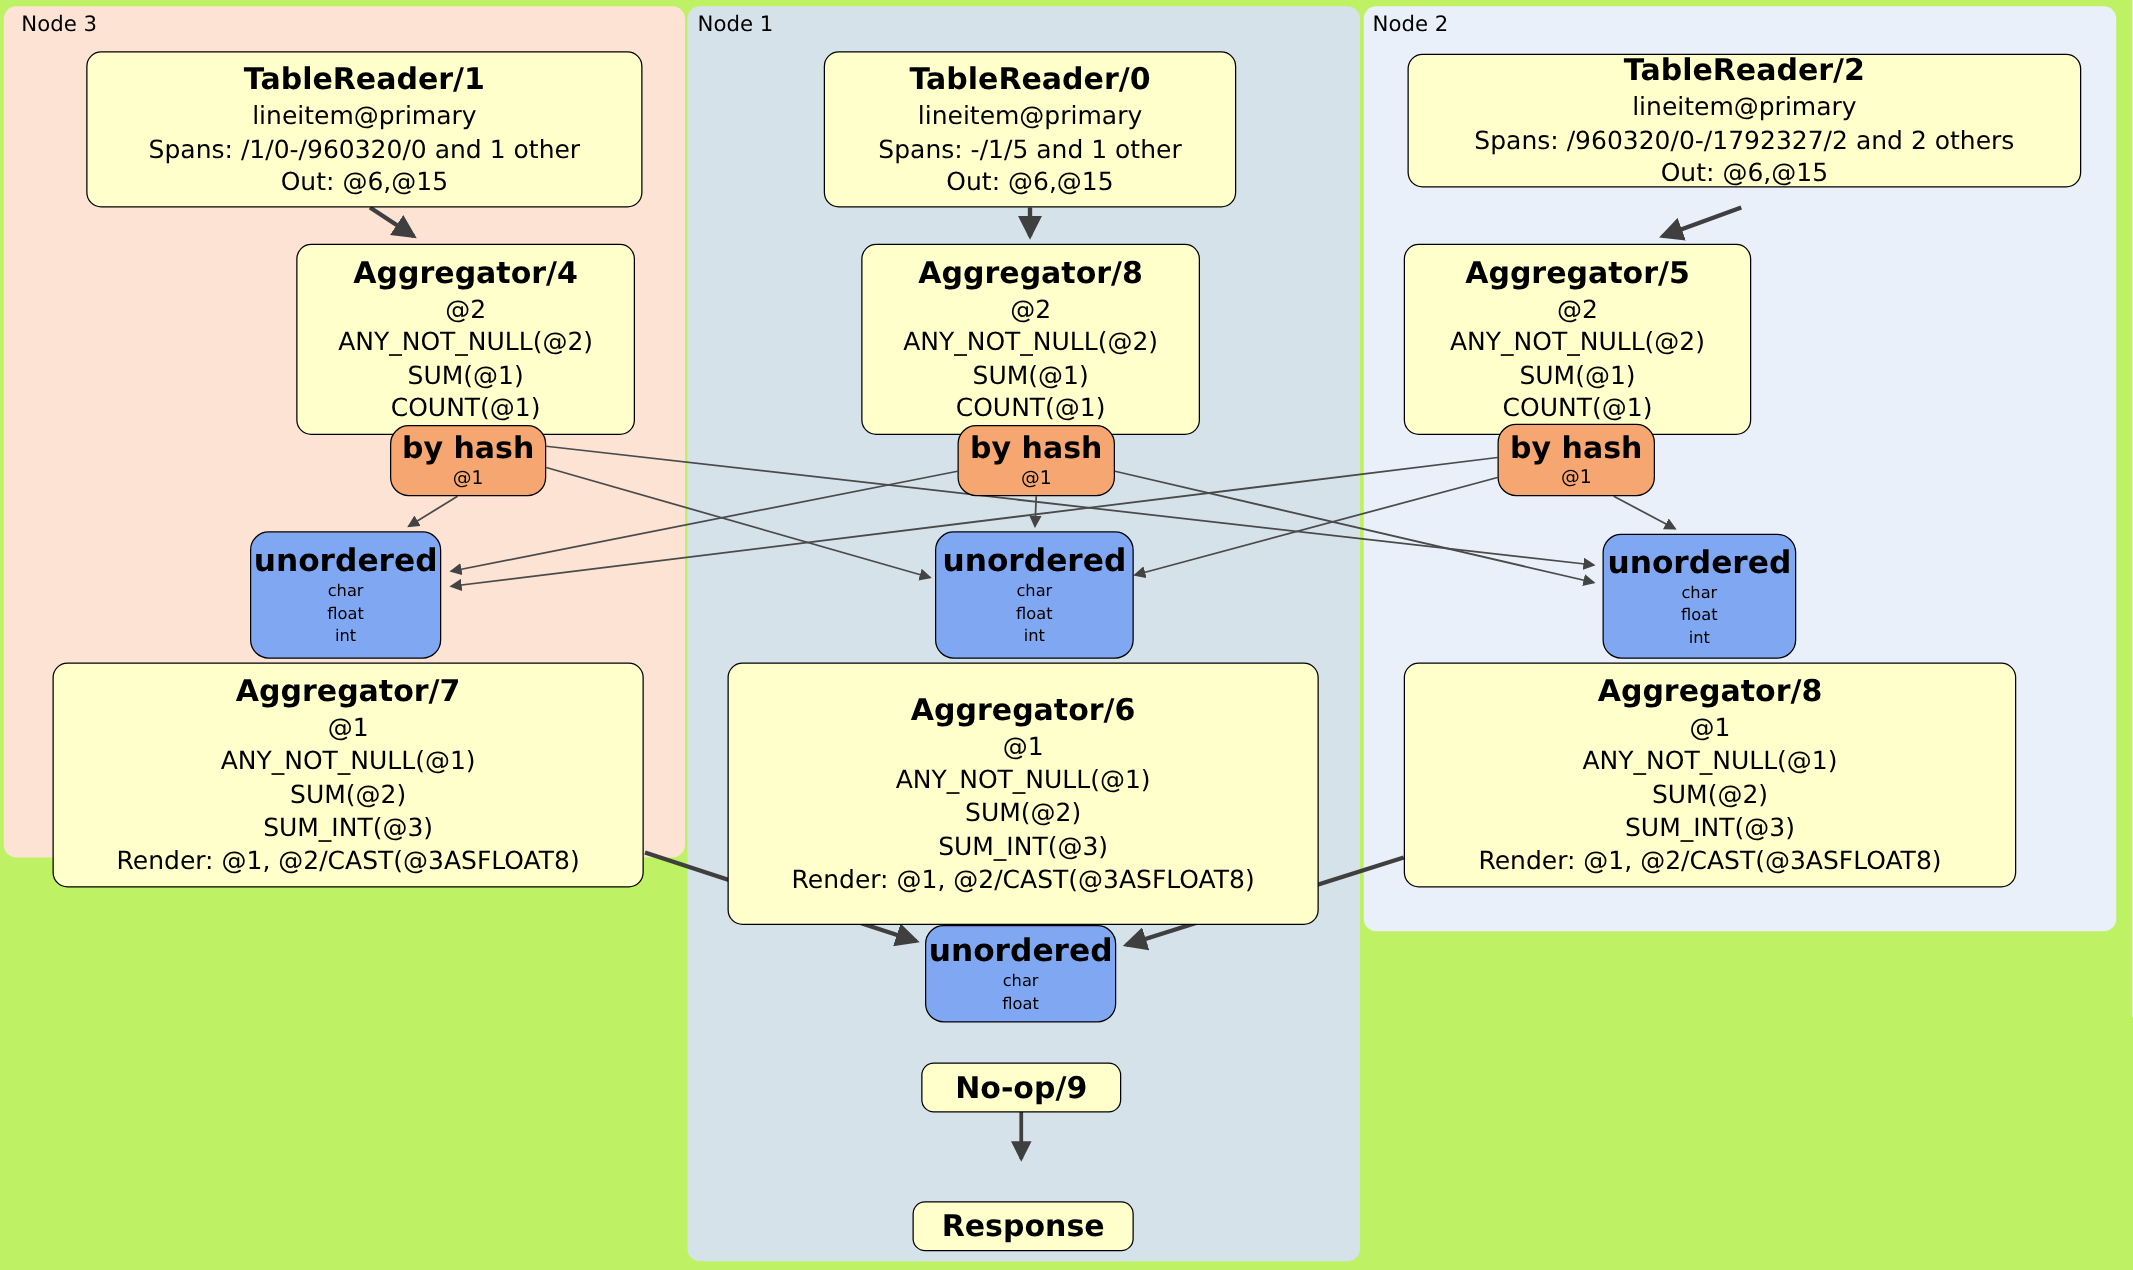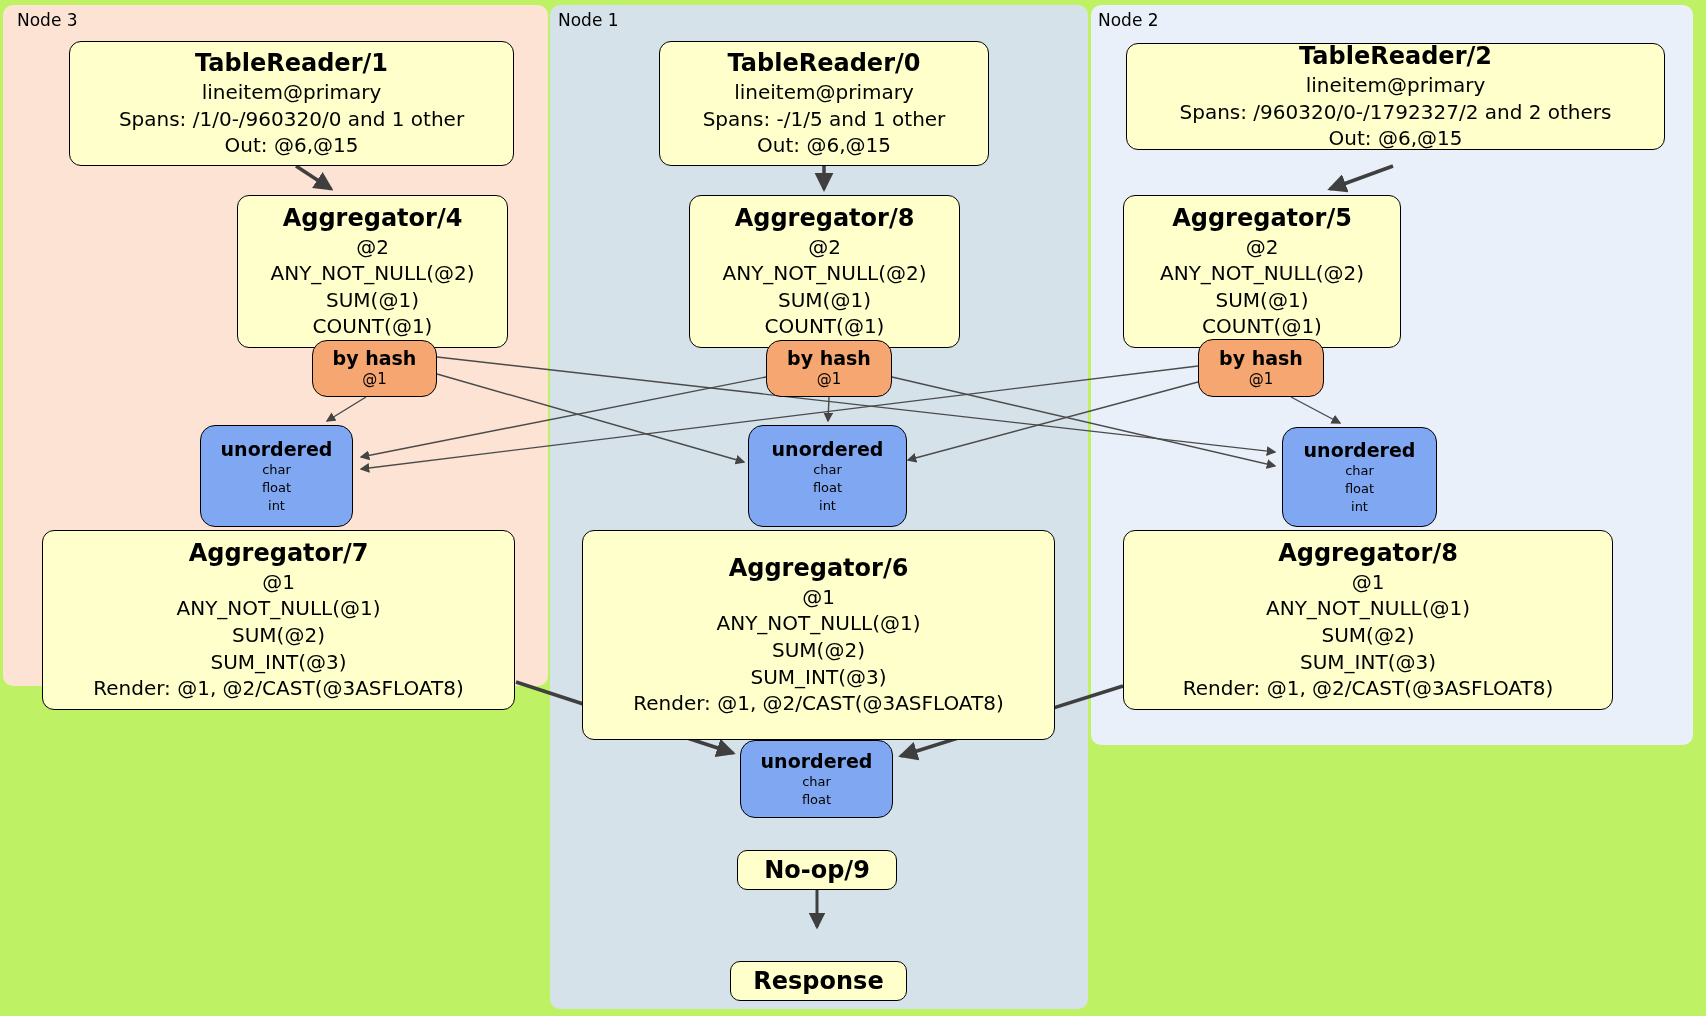--- a/index.html
+++ b/index.html
@@ -9,26 +9,26 @@
   .panel-label{position:absolute;font-size:17px;line-height:1;color:#000;}
   .edges{position:absolute;left:0;top:0;width:1706px;height:1016px;pointer-events:none;}
   .proc{position:absolute;background:#ffffcc;border:1.6px solid #000;border-radius:12px;
         display:flex;flex-direction:column;align-items:center;justify-content:center;text-align:center;
         box-sizing:border-box;}
   .ptitle{font-weight:bold;font-size:24px;line-height:1.28;white-space:nowrap;}
   .pline{font-size:20px;line-height:1.33;white-space:nowrap;}
   .router{position:absolute;background:#f5a671;border:1.6px solid #000;border-radius:15px;
         display:flex;flex-direction:column;align-items:center;justify-content:center;text-align:center;
         box-sizing:border-box;}
-  .rtitle{font-weight:bold;font-size:19px;line-height:1.15;}
+  .rtitle{font-weight:bold;font-size:24px;line-height:1.15;}
   .rdetail{font-size:15px;line-height:1.25;}
   .sync{position:absolute;background:#80a8f2;border:1.6px solid #000;border-radius:15px;
         display:flex;flex-direction:column;align-items:center;justify-content:center;text-align:center;
         box-sizing:border-box;}
-  .stitle{font-weight:bold;font-size:19px;line-height:1.3;}
+  .stitle{font-weight:bold;font-size:25px;line-height:1.3;}
   .sline{font-size:13px;line-height:1.38;}
   .mini{position:absolute;background:#ffffcc;border:1.8px solid #000;border-radius:10px;
         display:flex;align-items:center;justify-content:center;text-align:center;
         font-weight:bold;font-size:24px;box-sizing:border-box;margin-top:28px;}
 </style>
 </head>
 <body>
 
 <div class="canvas">
 

